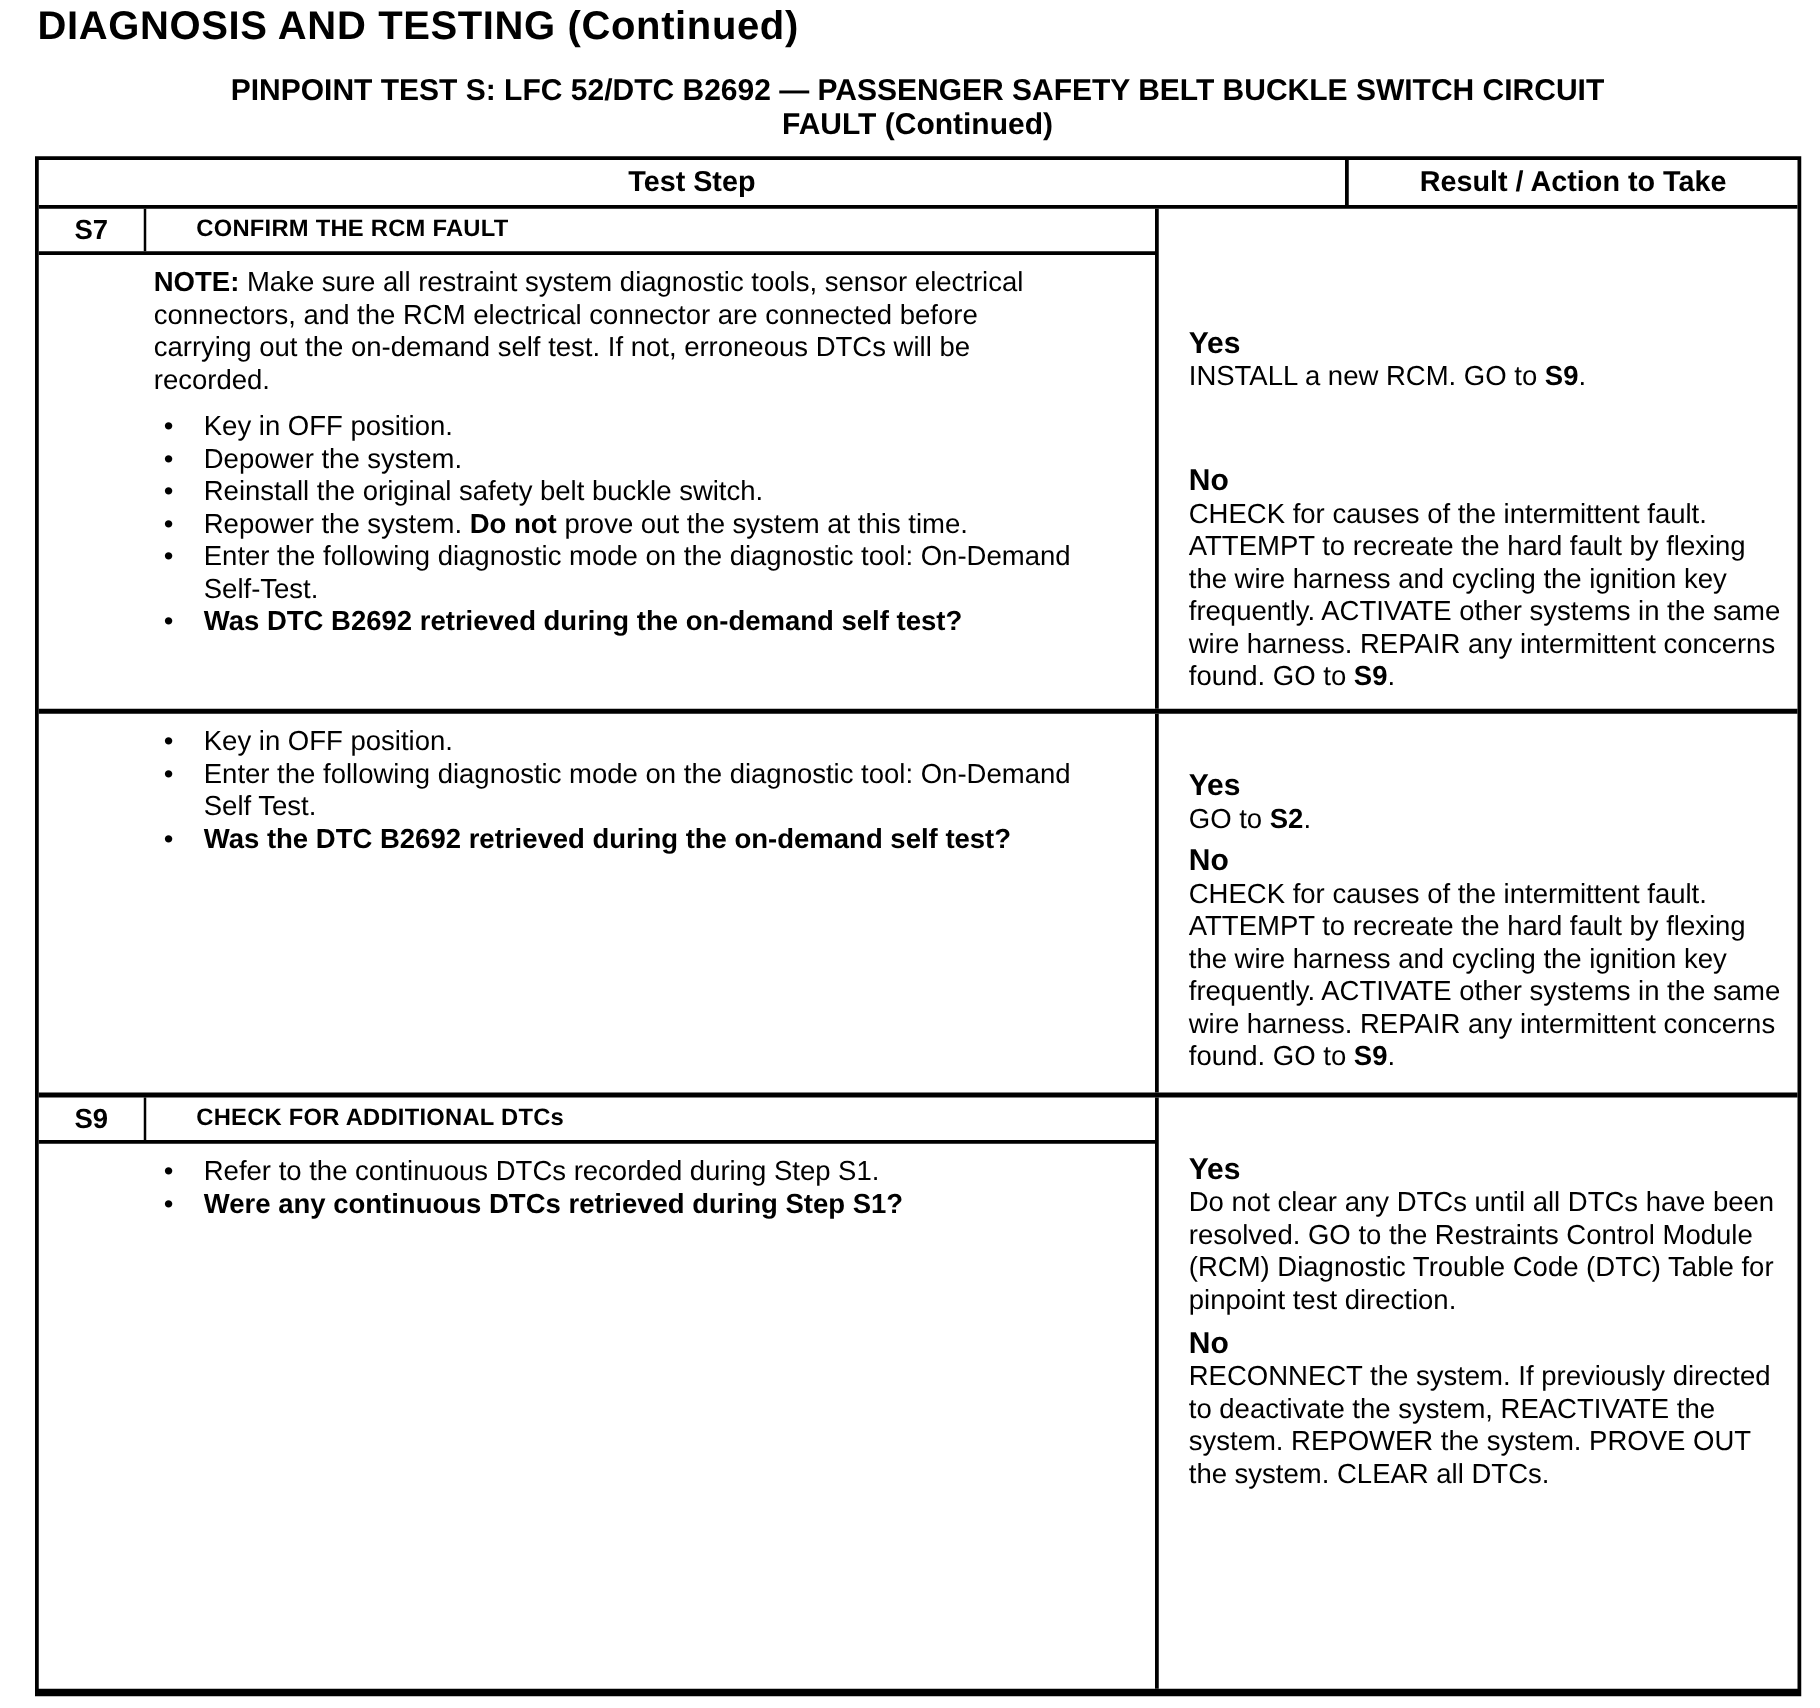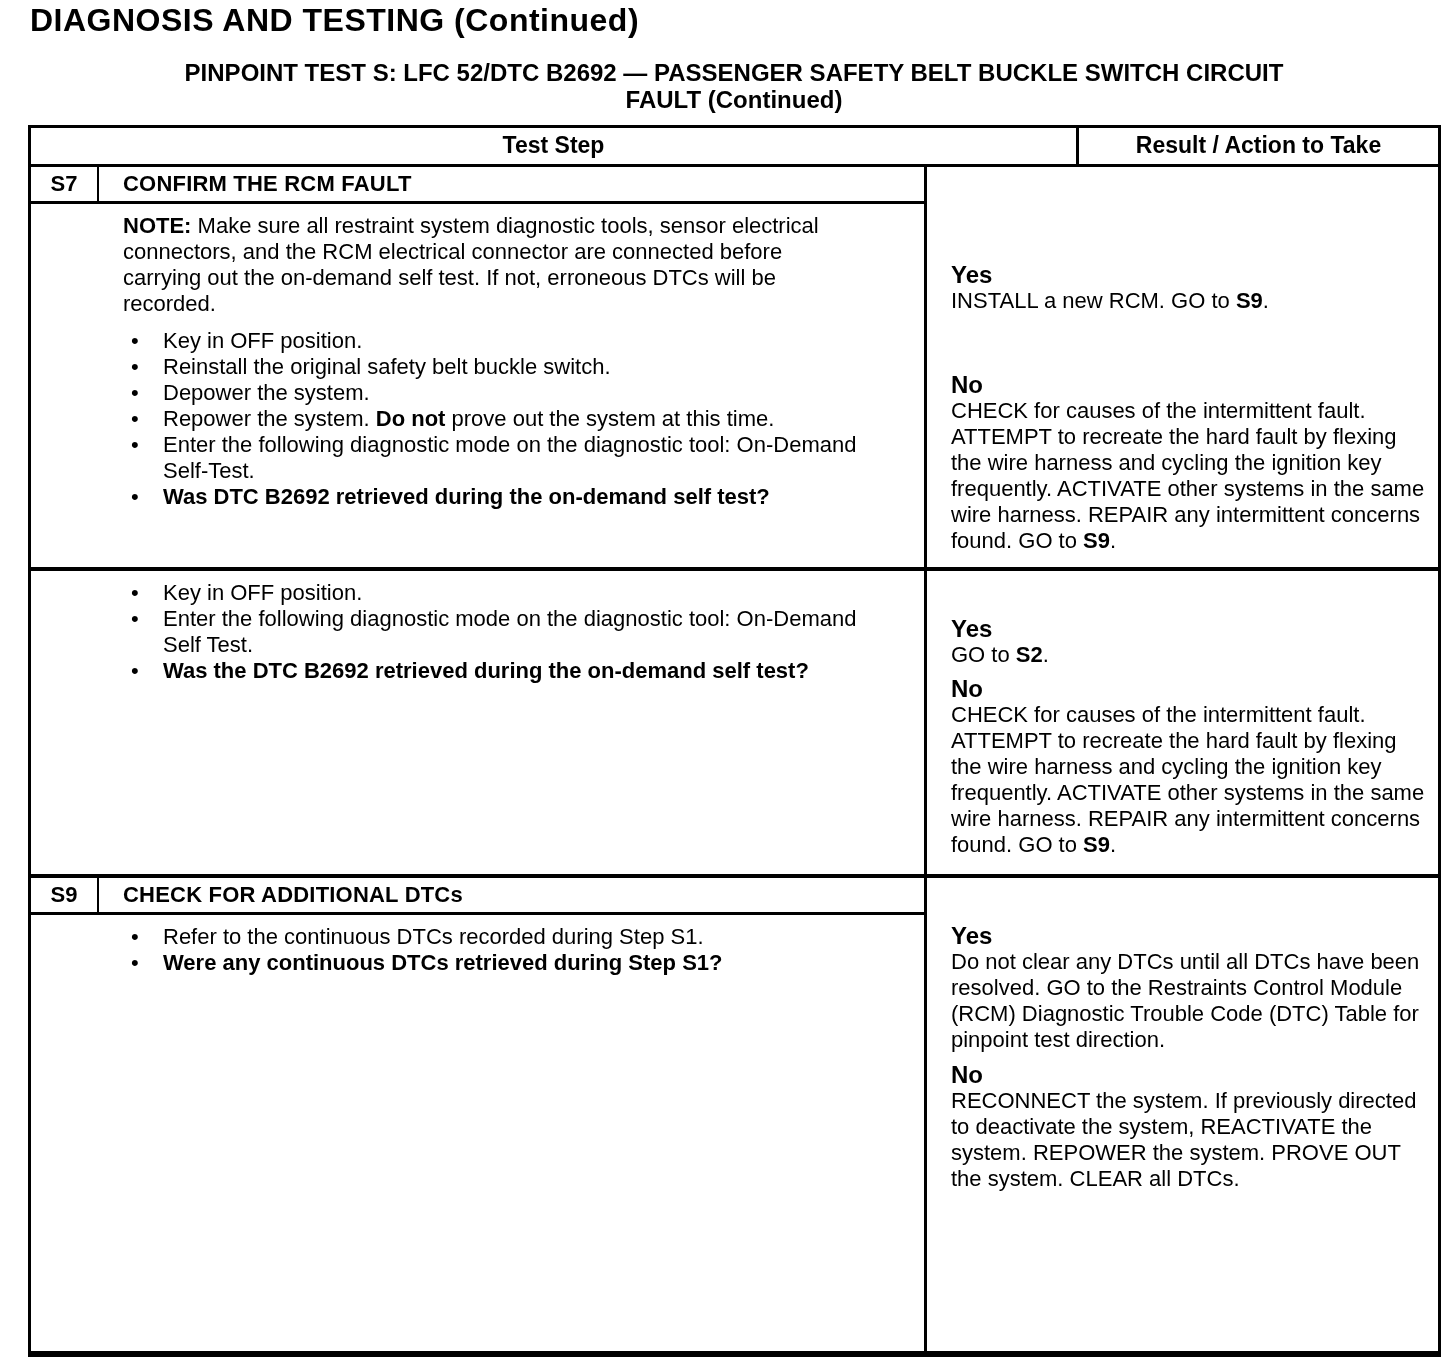--- a/index.html
+++ b/index.html
@@ -61,35 +61,35 @@
     display: flex;
     flex-direction: column;
   }
   .titlerow {
     display: flex;
     align-items: stretch;
     border-bottom: 3px solid #000;
     height: 37px;
   }
   .sid {
-    width: 68px;
+    width: 86px;
     border-right: 2px solid #000;
     font-size: 22px;
     font-weight: bold;
     text-align: center;
     display: flex;
     align-items: center;
     justify-content: center;
   }
   .stitle {
-    font-size: 22px;
+    font-size: 19px;
     font-weight: bold;
     display: flex;
     align-items: center;
-    padding-left: 24px;
+    padding-left: 40px;
     letter-spacing: 0.2px;
   }
   .sbody {
     padding: 9px 30px 10px 92px;
     font-size: 22px;
     line-height: 26px;
   }
   .note {
     max-width: 740px;
     margin-bottom: 11px;
@@ -148,22 +148,22 @@
     <div class="srow row-s7">
       <div class="sleft">
         <div class="titlerow">
           <div class="sid">S7</div>
           <div class="stitle">CONFIRM THE RCM FAULT</div>
         </div>
         <div class="sbody">
           <p class="note"><span class="bseg">NOTE:</span><span> Make sure all restraint system diagnostic tools, sensor electrical connectors, and the RCM electrical connector are connected before carrying out the on-demand self test. If not, erroneous DTCs will be recorded.</span></p>
           <ul class="blist">
             <li><span>Key in OFF position.</span></li>
+            <li><span>Depower the system.</span></li>
             <li><span>Reinstall the original safety belt buckle switch.</span></li>
-            <li><span>Depower the system.</span></li>
             <li><span>Repower the system. </span><span class="bseg">Do not</span><span> prove out the system at this time.</span></li>
             <li><span>Enter the following diagnostic mode on the diagnostic tool: On-Demand Self-Test.</span></li>
             <li><span class="bseg">Was DTC B2692 retrieved during the on-demand self test?</span></li>
           </ul>
         </div>
       </div>
       <div class="sright">
         <div class="ablock">
           <div class="alabel">Yes</div>
           <div class="atext"><span>INSTALL a new RCM. GO to </span><span class="bseg">S9</span><span>.</span></div>

